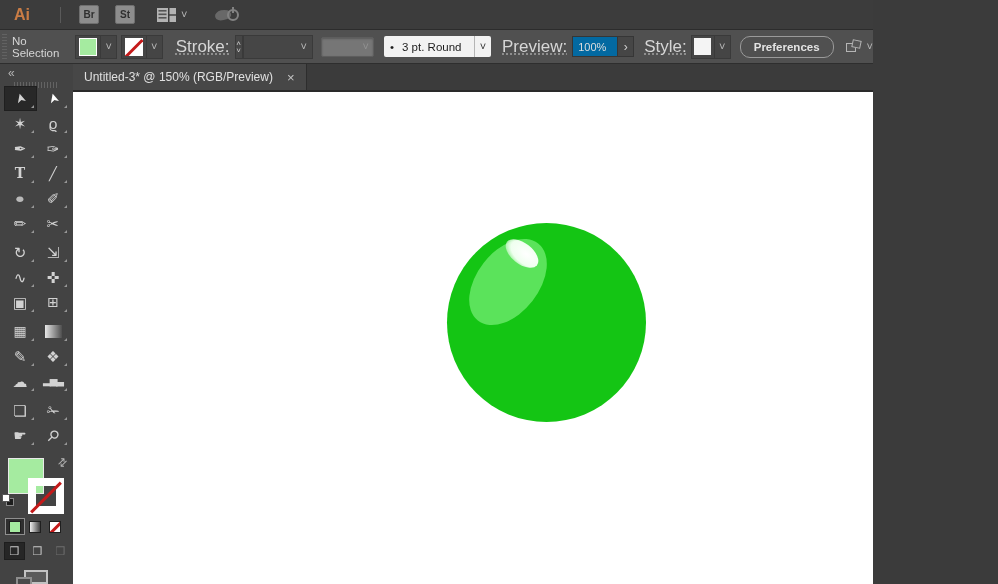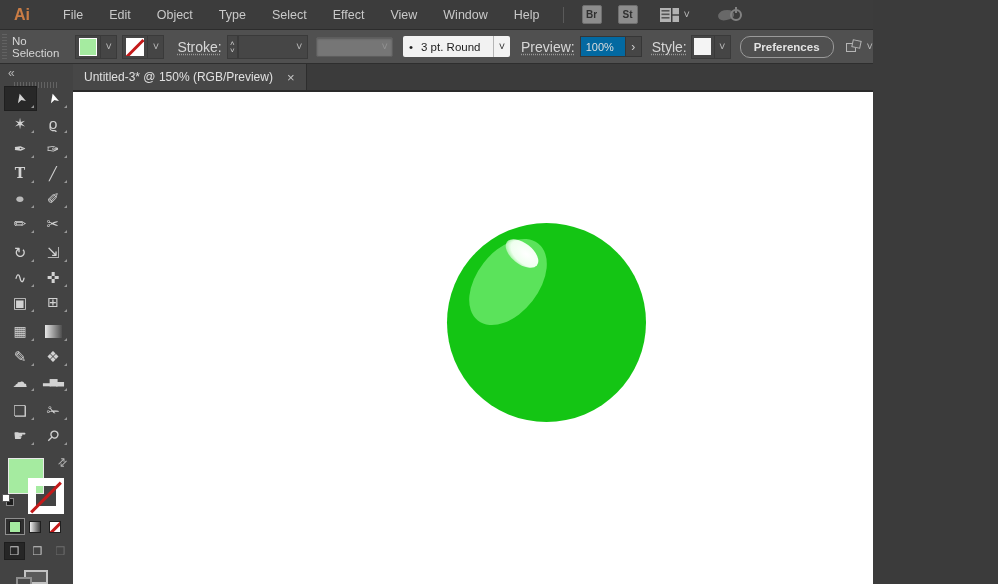--- a/index.html
+++ b/index.html
@@ -29,21 +29,21 @@
   .cb-grip { position:absolute; left:2px; top:4px; bottom:4px; width:5px;
              background:repeating-linear-gradient(#6a6a6a 0 1px, transparent 1px 3px); opacity:.7; }
   .no-selection { color:#d6d6d6; font-size:11.5px; margin-right:16px; }
   .swatch-combo { display:flex; align-items:stretch; height:24px; border:1px solid #3a3a3a; background:#454545; }
   .swatch-cell { width:24px; display:flex; align-items:center; justify-content:center; }
   .chev-cell { width:16px; display:flex; align-items:center; justify-content:center; border-left:1px solid #3a3a3a; }
   .fill-swatch { width:18px; height:18px; background:var(--fill-swatch,#a5eba0); border:1px solid #fff; }
   .none-swatch { width:18px; height:18px; background:#fff; position:relative; overflow:hidden; }
   .none-swatch::after, .red-slash::after { content:""; position:absolute; left:-3px; right:-3px; top:50%; height:3px;
              background:var(--none-red,#c41a1a); transform:rotate(-45deg); }
-  .cb-label { color:#d6d6d6; font-size:14px; text-decoration:underline dotted #9a9a9a; text-underline-offset:2px; }
+  .cb-label { color:#d6d6d6; font-size:17px; text-decoration:underline dotted #9a9a9a; text-underline-offset:2px; }
   .stepper { display:flex; flex-direction:column; justify-content:center; width:15px; height:24px;
              background:#464646; border:1px solid #3a3a3a; margin-left:5px; }
   .stepper span { color:#cfcfcf; font-size:8px; line-height:7px; text-align:center; }
   .dark-combo { display:flex; align-items:center; height:24px; background:#464646; border:1px solid #3a3a3a; }
   .dark-combo input { width:52px; height:100%; background:transparent; border:none; color:#ddd; font-size:11px; padding:0 4px; outline:none; }
   .profile-dd { width:104px; height:20px; background:#767676; border:1px solid #5d5d5d; border-radius:2px;
                 margin-left:8px; display:flex; align-items:center; justify-content:flex-end; padding-right:4px; box-shadow:inset 0 1px 2px #00000040; }
   .profile-dd .chev { color:#929292; }
   .white-combo { display:flex; height:21px; margin-left:10px; }
   .white-main { background:#f2f2f2; color:#1c1c1c; font-size:11.5px; display:flex; align-items:center;
@@ -130,31 +130,20 @@
                 background:radial-gradient(ellipse at 60% 40%, #ffffff 0%, var(--ball-gloss,#f2fff2) 55%, rgba(255,255,255,0) 100%);
                 transform:rotate(38deg); }
 </style>
 </head>
 <body>
 
 <div class="screen" data-name="illustrator-window">
 
   <div class="menubar" data-name="menubar">
     <div class="logo" data-name="app-logo">Ai</div>
-    <div class="menu-items" data-name="menubar-items">
-        <div class="menu-item" data-name="menu-file">File</div>
-        <div class="menu-item" data-name="menu-edit">Edit</div>
-        <div class="menu-item" data-name="menu-object">Object</div>
-        <div class="menu-item" data-name="menu-type">Type</div>
-        <div class="menu-item" data-name="menu-select">Select</div>
-        <div class="menu-item" data-name="menu-effect">Effect</div>
-        <div class="menu-item" data-name="menu-view">View</div>
-        <div class="menu-item" data-name="menu-window">Window</div>
-        <div class="menu-item" data-name="menu-help">Help</div>
-      </div>
     <div class="mb-divider" data-name="menubar-divider"></div>
     <div class="sq-btn" data-name="bridge-button">Br</div>
     <div class="sq-btn" data-name="stock-button">St</div>
     <div class="ws-switcher" data-name="workspace-switcher">
       <svg width="19" height="14" data-name="workspace-layout-icon">
         <rect x="0" y="0" width="11" height="14" fill="#b3b3b3"></rect>
         <rect x="1.5" y="2" width="8" height="1.6" fill="#555"></rect>
         <rect x="1.5" y="5.5" width="8" height="1.6" fill="#555"></rect>
         <rect x="1.5" y="9" width="8" height="1.6" fill="#555"></rect>
         <rect x="12.5" y="0" width="6.5" height="6.3" fill="#b3b3b3"></rect>

